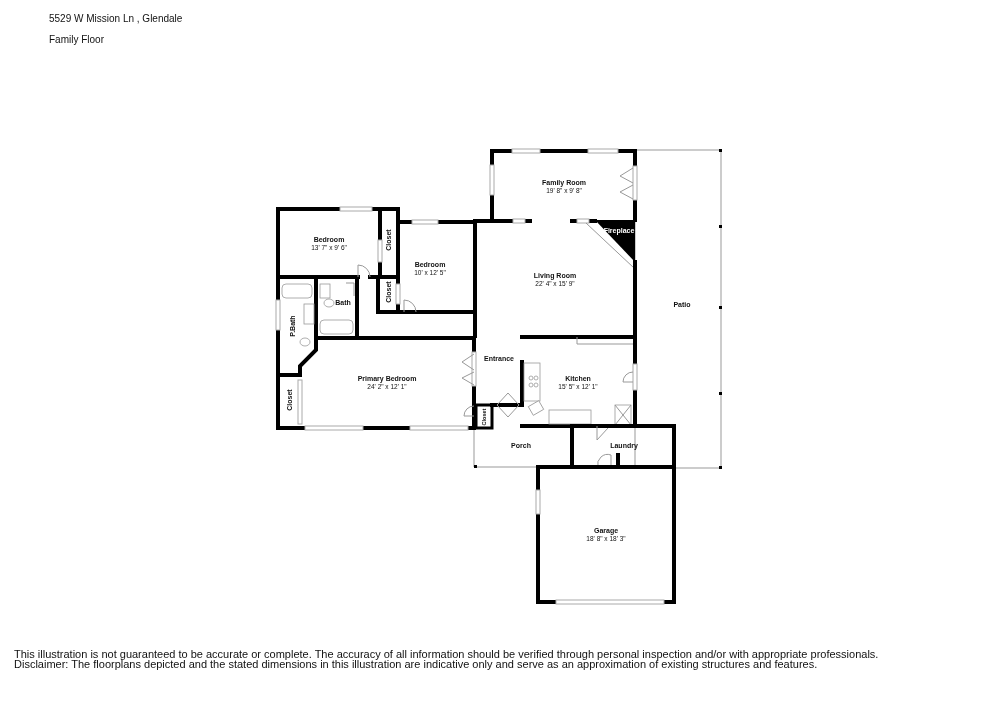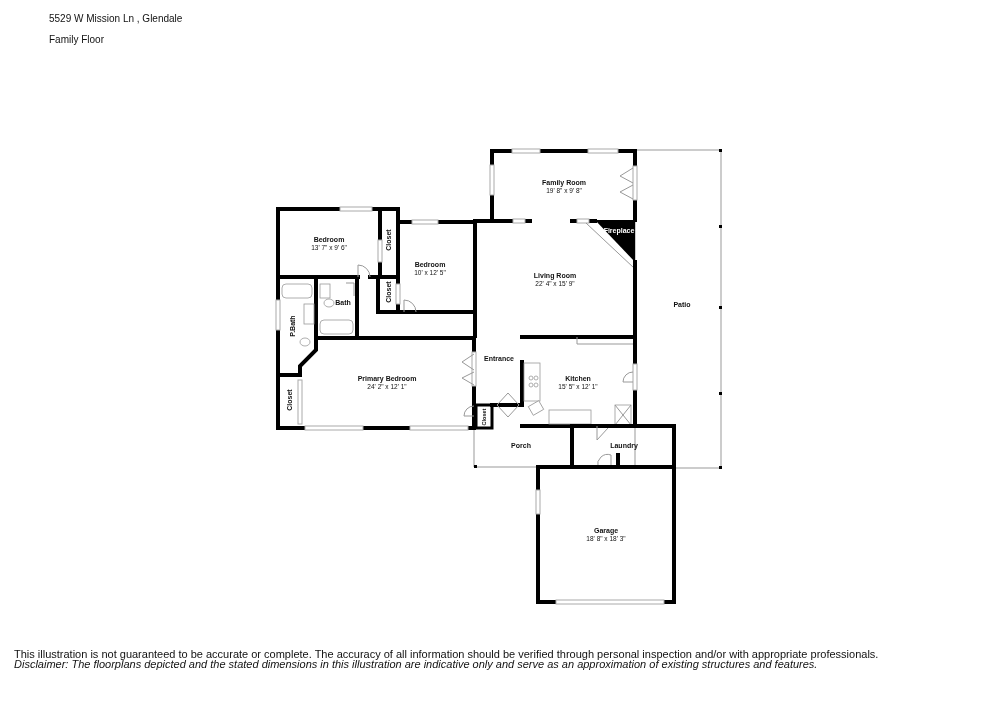--- a/index.html
+++ b/index.html
@@ -1,21 +1,21 @@
 <!DOCTYPE html>
 <html><head>
 <meta charset="utf-8">
 <style>
   html, body { margin:0; padding:0; background:#ffffff; }
   body { width:1000px; height:707px; position:relative; overflow:hidden; font-family:"Liberation Sans", sans-serif; color:#111; }
   .hdr { position:absolute; left:2px; font-size:10px; line-height:14px;margin-left:47px; }
   #addr { top:12px; }
   #floor { top:33px; }
   .disc { position:absolute; left:14px; font-size:11px; line-height:14px; white-space:nowrap; }
-  #disc1 { top:657px;font-style:italic; }
+  #disc1 { top:657px; }
   #disc2 { top:647px; }
   svg { position:absolute; left:0; top:0; }
   .rl { font-family:"Liberation Sans", sans-serif; font-size:7px; font-weight:bold; fill:#111; text-anchor:middle; }
   .rd { font-family:"Liberation Sans", sans-serif; font-size:6.5px; fill:#111; text-anchor:middle; }
   .w { stroke:#000; stroke-width:4; fill:none; stroke-linecap:square; }
   .tw { stroke:#000; stroke-width:3; fill:none; }
   .thin { stroke:#999; stroke-width:1; fill:none; }
   .win { stroke:#aaa; stroke-width:1; fill:#fff; }
   .fx { stroke:#999; stroke-width:0.8; fill:#fff; }
 </style>

